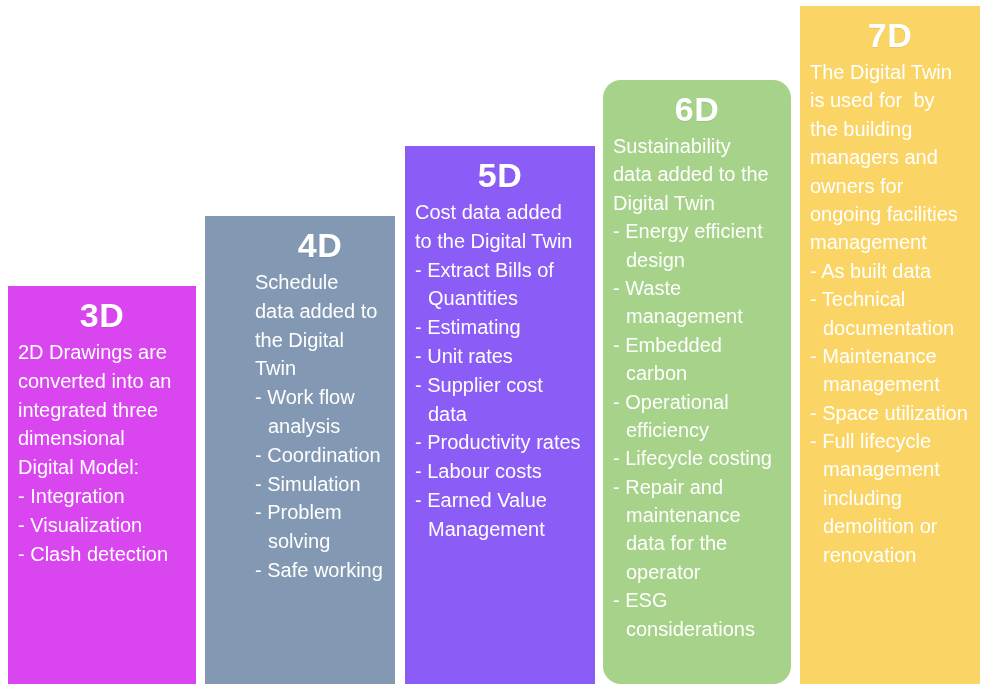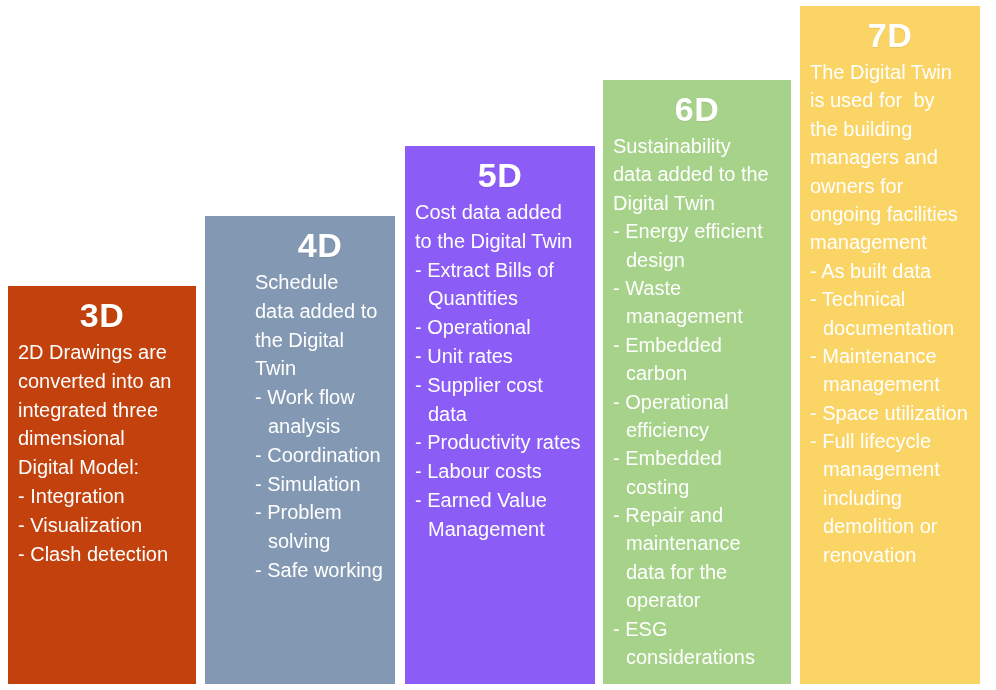--- a/index.html
+++ b/index.html
@@ -57,32 +57,32 @@
     white-space: pre-wrap;
   }
   .col-list li::before {
     content: "- ";
   }
 
   
   #col-3d { left: 8px;   width: 188px; height: 398px; background: #766f6f; }
   #col-4d { left: 205px; width: 190px; height: 468px; background: #8399b3; }
   #col-5d { left: 405px; width: 190px; height: 538px; background: #f0a882; }
-  #col-6d { left: 603px; width: 188px; height: 604px; background: #a6d28a; }
+  #col-6d { left: 603px; width: 188px; height: 604px; background: #a6d28a; border-radius: 18px; }
   #col-7d { left: 800px; width: 180px; height: 678px; background: #fad464; }
 
   #col-6d .col-intro, #col-6d .col-list li,
   #col-7d .col-intro, #col-7d .col-list li { line-height: 1.42; }
 </style>
 </head>
 <body>
 
 <div id="stage" style="background: rgb(255, 255, 255);">
 
-  <div class="column" id="col-3d" style="background: #c2410c;">
+  <div class="column" id="col-3d" style="background: #d946ef;">
     <div class="col-title">3D</div>
     <p class="col-intro">2D Drawings are converted into an integrated three dimensional Digital Model:</p>
     <ul class="col-list">
       <li>Integration</li>
       <li>Visualization</li>
       <li>Clash detection</li>
     </ul>
   </div>
 
   <div class="column" id="col-4d" style="background: rgb(131, 153, 179); padding-left: 48px;">
@@ -95,38 +95,38 @@
       <li>Problem solving</li>
       <li>Safe working</li>
     </ul>
   </div>
 
   <div class="column" id="col-5d" style="background: #8b5cf6;">
     <div class="col-title">5D</div>
     <p class="col-intro">Cost data added to the Digital Twin</p>
     <ul class="col-list">
       <li>Extract Bills of Quantities</li>
-      <li>Operational</li>
+      <li>Estimating</li>
       <li>Unit rates</li>
       <li>Supplier cost data</li>
       <li>Productivity rates</li>
       <li>Labour costs</li>
       <li>Earned Value Management</li>
     </ul>
   </div>
 
   <div class="column" id="col-6d" style="background: rgb(166, 210, 138);">
     <div class="col-title">6D</div>
     <p class="col-intro">Sustainability data added to the Digital Twin</p>
     <ul class="col-list">
       <li>Energy efficient design</li>
       <li>Waste management</li>
       <li>Embedded carbon</li>
       <li>Operational efficiency</li>
-      <li>Embedded costing</li>
+      <li>Lifecycle costing</li>
       <li>Repair and maintenance data for the operator</li>
       <li>ESG considerations</li>
     </ul>
   </div>
 
   <div class="column" id="col-7d" style="background: rgb(250, 212, 100);">
     <div class="col-title">7D</div>
     <p class="col-intro">The Digital Twin is used for  by the building managers and owners for ongoing facilities management</p>
     <ul class="col-list">
       <li>As built data</li>

